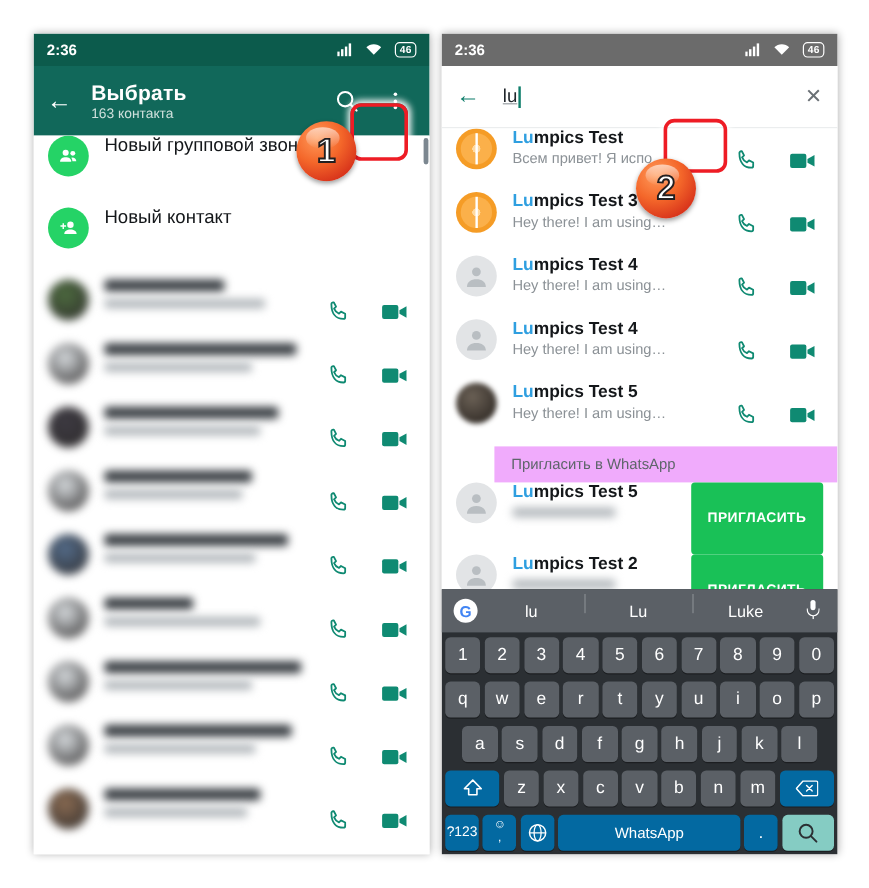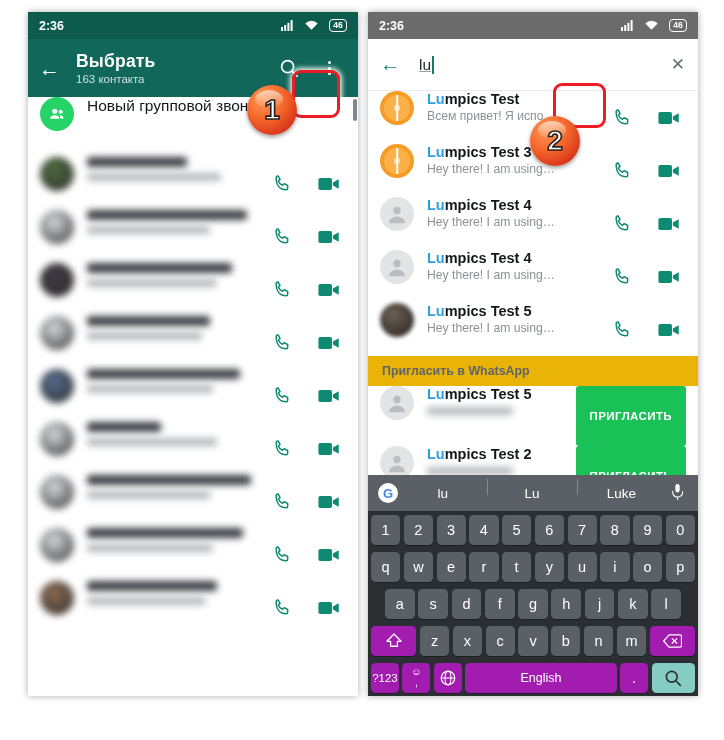--- a/index.html
+++ b/index.html
@@ -5,21 +5,21 @@
   * { box-sizing: border-box; margin: 0; padding: 0; }
   html, body {
     width: 724px; height: 740px;
     background: #ffffff;
     font-family: "Liberation Sans", sans-serif;
     overflow: hidden;
   }
   .canvas { position: relative; width: 724px; height: 740px; background: #fff; }
 
   .phone {
-    position: absolute; top: 12px; width: 330px; height: 684px;
+    position: absolute; top: 28px; width: 330px; height: 684px;
     background: #fff; overflow: hidden;
     box-shadow: 0 0 7px rgba(0,0,0,0.33);
   }
   .phone.left  { left: 28px; }
   .phone.right { left: 368px; }
 
   
   .statusbar {
     height: 27px; display: flex; align-items: center;
     padding: 0 11px; color: #fff; font-size: 12.5px; font-weight: bold;
@@ -85,22 +85,22 @@
   .searchbar .back { color: #0f7e6b; font-size: 20px; width: 28px; }
   .sfield { flex: 1; margin-left: 11px; display: flex; align-items: center; }
   .sval {
     font-size: 15.5px; color: #20262b; text-decoration: underline;
     text-decoration-color: #9aa0a5;
   }
   .caret { width: 1.6px; height: 18px; background: #0f7e6b; margin-left: 1px; }
   .sclose { color: #6a7075; font-size: 17px; }
 
   .sectionhdr {
-    background: #eab308; font-size: 12.4px; color: #5e656a;
-    padding: 8px 14px; font-weight: bold;
+    background: #f0abfc; font-size: 12.4px; color: #5e656a;
+    padding: 8px 14px; font-weight: normal; margin-left: 44px;
   }
   .invite-btn {
     background: #19c157; color: #fff; border: none; border-radius: 3px;
     font-size: 11.5px; font-weight: bold; letter-spacing: .4px;
     padding: 9px 14px; font-family: "Liberation Sans", sans-serif;
   }
 
   
   .kb { position: absolute; left: 0; right: 0; bottom: 0; background: #2b2f33; }
   .sugg {
@@ -122,21 +122,21 @@
   }
   .mic { width: 22px; text-align: center; }
 
   .krow { display: flex; justify-content: center; gap: 3.5px; padding: 3.5px 3px; }
   .key {
     background: #5b6066; color: #fff; border-radius: 4.5px;
     height: 30px; flex: 1; display: flex; align-items: center; justify-content: center;
     font-size: 14.5px; box-shadow: 0 1px 0 rgba(0,0,0,.35);
   }
   .krow.letters2 { padding-left: 17px; padding-right: 17px; }
-  .key.dark { background: #a21caf; }
+  .key.dark { background: #0369a1; }
   .key.wide { flex: 1.55; }
   .key.space { flex: 5.4; font-size: 12.5px; }
   .key.teal  { background: #85ccc3; }
   .key.sm    { font-size: 11.5px; }
   .key.emoji { flex-direction: column; line-height: 1; gap: 1px; font-size: 10px; }
 
   
   .hl-box {
     position: absolute; border: 3px solid #ee1c25; border-radius: 9px;
     box-shadow: 0 0 5px 2px rgba(255,255,255,.95);
@@ -217,20 +217,32 @@
               <circle cx="16" cy="8.6" r="2.6"></circle>
               <path d="M2.6 17.4c0-3.1 2.7-4.6 5.9-4.6s5.9 1.5 5.9 4.6z"></path>
               <path d="M15.1 12.9c2.7.1 4.6 1.5 4.6 4.1h-4.1c0-1.6-.4-2.9-1.1-3.9z"></path>
             </svg>
         </span>
         <div class="rowtext">
           <div class="bigname">Новый групповой звонок</div>
         </div>
       </div>
 
+      <div class="row tall">
+        <span class="av green">
+          <svg width="19" height="19" viewBox="0 0 24 24" fill="#fff">
+              <circle cx="13.5" cy="8" r="3.4"></circle>
+              <path d="M7 17.8c0-3.3 2.9-4.9 6.5-4.9s6.5 1.6 6.5 4.9z"></path>
+              <path d="M5.2 6.4h1.5v2.2h2.2v1.5H6.7v2.2H5.2v-2.2H3v-1.5h2.2z"></path>
+            </svg>
+        </span>
+        <div class="rowtext">
+          <div class="bigname">Новый контакт</div>
+        </div>
+      </div>
 
       <div id="blurred-rows">
           <div class="row">
             <span class="av blur" style="background:radial-gradient(circle at 42% 36%,#4d6b3f,#2e2c2c)"></span>
             <div class="rowtext">
               <div class="bname blur" style="width:54%"></div>
               <div class="bsub blur" style="width:72%"></div>
             </div>
             <span class="acts">
               <span class="ico-call">
@@ -658,21 +670,21 @@
           <span>☺</span>
           <span>,</span>
         </span>
         <span class="key dark">
           <svg width="16" height="16" viewBox="0 0 18 18">
             <circle cx="9" cy="9" r="7.6" fill="none" stroke="#fff" stroke-width="1.4"></circle>
             <ellipse cx="9" cy="9" rx="3.3" ry="7.6" fill="none" stroke="#fff" stroke-width="1.2"></ellipse>
             <line x1="1.6" y1="9" x2="16.4" y2="9" stroke="#fff" stroke-width="1.2"></line>
           </svg>
         </span>
-        <span class="key dark space">English</span>
+        <span class="key dark space">WhatsApp</span>
         <span class="key dark">.</span>
         <span class="key teal wide">
           <svg width="18" height="18" viewBox="0 0 22 22">
             <circle cx="9.5" cy="9.5" r="6.6" fill="none" stroke="#2b2f33" stroke-width="2"></circle>
             <line x1="14.4" y1="14.4" x2="20" y2="20" stroke="#2b2f33" stroke-width="2" stroke-linecap="round"></line>
           </svg>
         </span>
       </div>
     </div>
 

